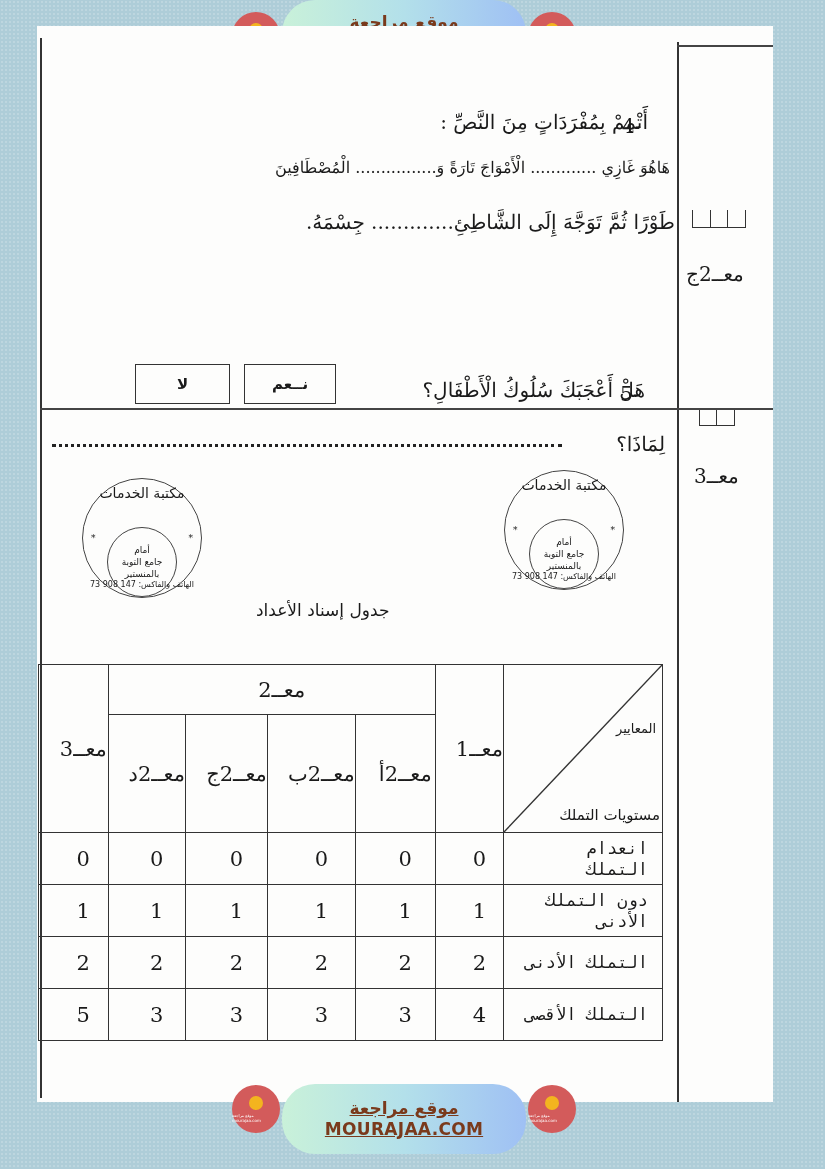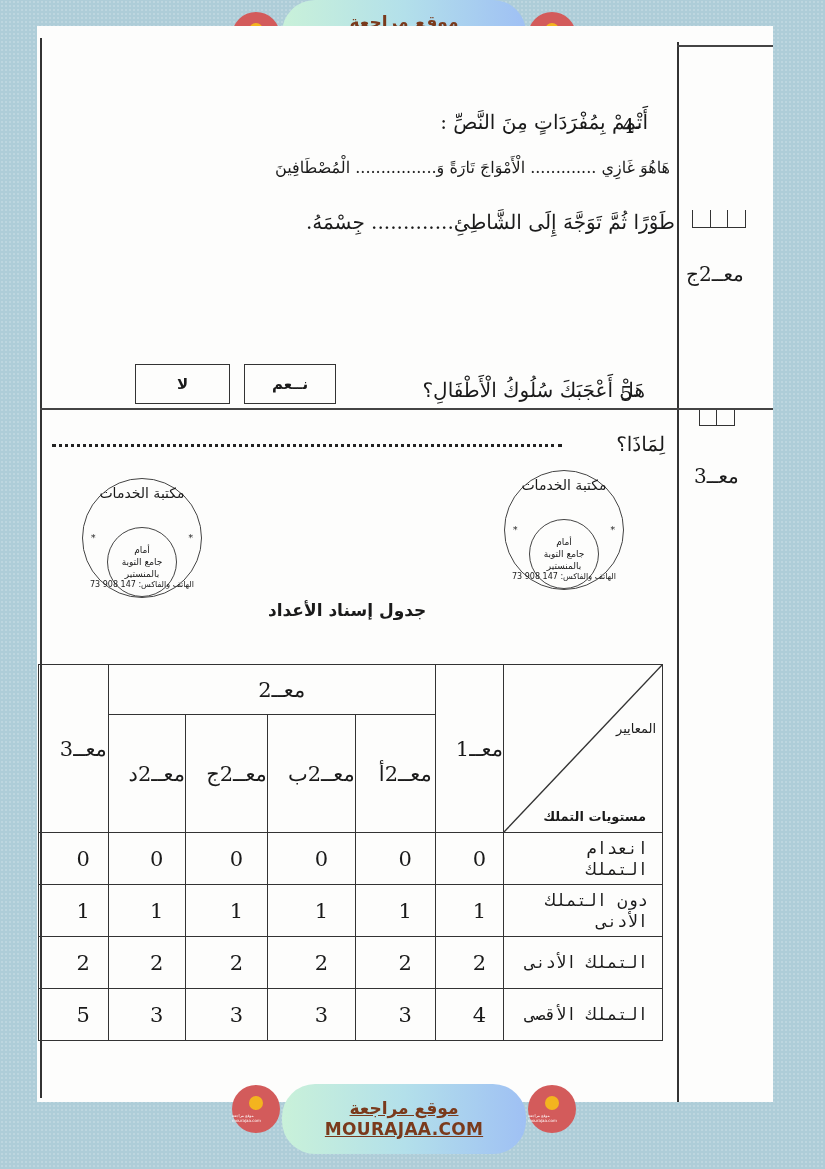--- a/index.html
+++ b/index.html
@@ -60,32 +60,32 @@
     }
     .stamp .inner {
       width: 70px; height: 70px; border-radius: 50%; border: 1.5px solid #444;
       display: flex; flex-direction: column; align-items: center; justify-content: center;
       font-size: 9px; direction: rtl; line-height: 12px; font-family: "DejaVu Sans", sans-serif;
     }
     .stamp .arc-top { position: absolute; top: 6px; width: 100%; text-align: center; font-size: 14px; direction: rtl; font-family: "DejaVu Sans", sans-serif; }
     .stamp .arc-bottom { position: absolute; bottom: 8px; width: 100%; text-align: center; font-size: 8px; direction: rtl; font-family: "DejaVu Sans", sans-serif; }
     .stamp .star { position: absolute; font-size: 9px; top: 54px; }
 
-    .table-title { position: absolute; left: 268px; top: 600px; font-size: 17px; font-weight: bold; direction: rtl; font-family: "DejaVu Sans", sans-serif; }
+    .table-title { position: absolute; left: 256px; top: 600px; font-size: 17px; font-weight: normal; direction: rtl; font-family: "DejaVu Sans", sans-serif; }
 
     
     table.grid {
       position: absolute; left: 38px; top: 664px; width: 625px; border-collapse: collapse;
       direction: rtl; font-family: "DejaVu Serif", serif;
     }
     table.grid td { border: 1.5px solid #333; text-align: center; font-size: 21px; padding-left: 20px; }
     .crit-cell { position: relative; width: 178px; height: 168px; }
     .crit-cell svg { position: absolute; inset: 0; width: 100%; height: 100%; }
     .crit-top { position: absolute; right: 6px; top: 56px; font-size: 13px; font-family: "DejaVu Sans", sans-serif; }
-    .crit-bottom { position: absolute; right: 16px; bottom: 8px; font-size: 13px; font-family: "DejaVu Sans", sans-serif; font-weight: bold; }
+    .crit-bottom { position: absolute; right: 2px; bottom: 8px; font-size: 15px; font-family: "DejaVu Sans", sans-serif; }
     .level-label { font-size: 17px !important; text-align: right !important; padding-right: 14px; font-family: Liberation Mono, monospace; margin-top: 16px; }
     .data-row td { height: 52px; }
   </style>
 </head>
 <body>
 
 <div class="badge" style="left:232px; top:12px;">
   <div class="dot"></div>
   <div class="tiny">موقع مراجعة mourajaa.com</div>
 </div>

